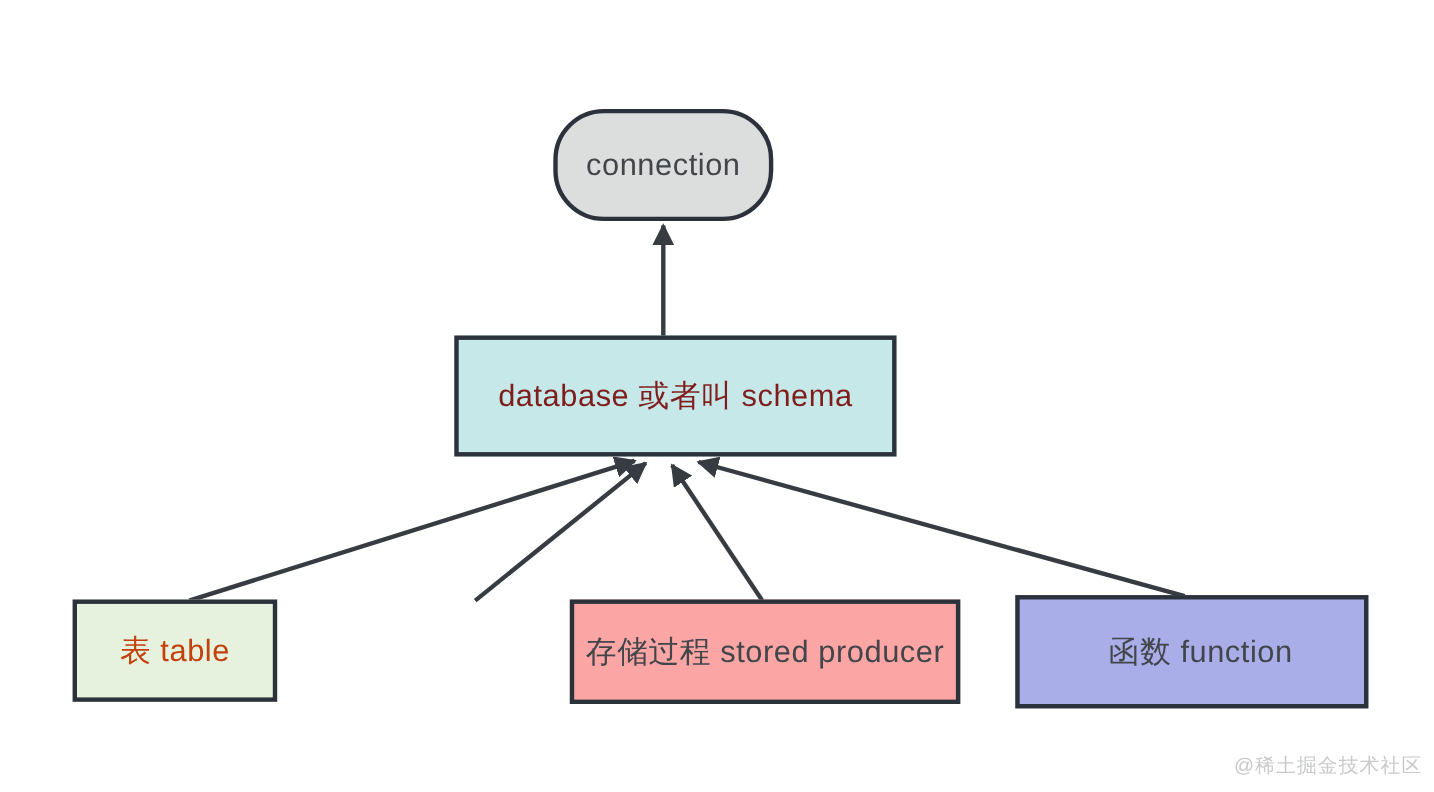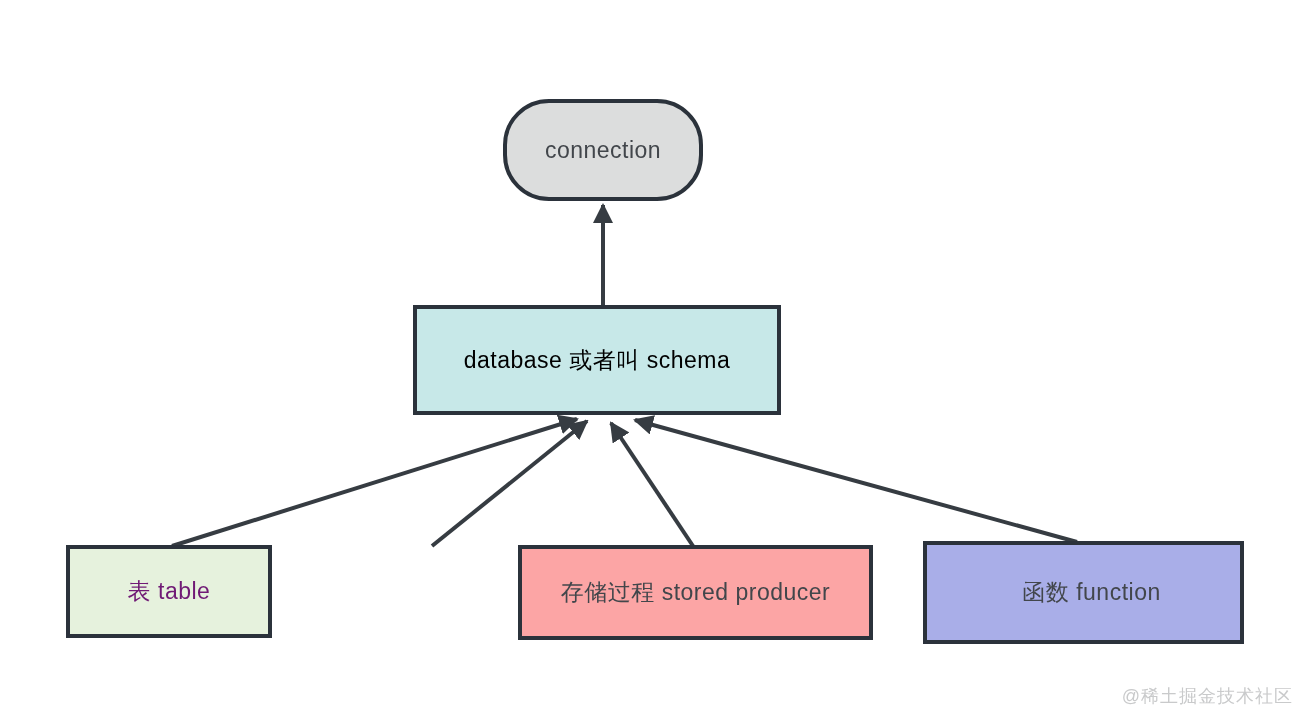--- a/index.html
+++ b/index.html
@@ -22,21 +22,21 @@
     width: 1304px;
     height: 720px;
   }
   .node {
     position: absolute;
     box-sizing: border-box;
     border: 4px solid #2b323b;
     display: flex;
     align-items: center;
     justify-content: center;
-    font-size: 23px;
+    font-size: 28px;
     color: #42464b;
     letter-spacing: 0.5px;
     white-space: nowrap;
   }
   .node.rounded {
     border-radius: 46px;
   }
   .watermark {
     position: absolute;
     right: 11px;
@@ -61,25 +61,25 @@
       <line x1="172" y1="546" x2="577" y2="419" stroke="#363c42" stroke-width="4" marker-end="url(#arrowhead)"></line>
       <line x1="432" y1="546" x2="587" y2="421" stroke="#363c42" stroke-width="4" marker-end="url(#arrowhead)"></line>
       <line x1="693" y1="546" x2="611" y2="423" stroke="#363c42" stroke-width="4" marker-end="url(#arrowhead)"></line>
       <line x1="1077" y1="542" x2="635" y2="420" stroke="#363c42" stroke-width="4" marker-end="url(#arrowhead)"></line>
     </svg>
 
   <div class="node rounded" style="left: 503px; top: 99px; width: 200px; height: 102px; background: rgb(220, 221, 221); border-color: rgb(43, 50, 59); color: rgb(66, 70, 75);">
     <span>connection</span>
   </div>
 
-  <div class="node" style="left: 413px; top: 305px; width: 368px; height: 110px; background: rgb(199, 232, 232); border-color: rgb(43, 50, 59); color: #000000;">
+  <div class="node" style="left: 413px; top: 305px; width: 402px; height: 110px; background: rgb(199, 232, 232); border-color: rgb(43, 50, 59); color: #7f1d1d;">
     <span>database 或者叫 schema</span>
   </div>
 
-  <div class="node" style="left: 66px; top: 545px; width: 206px; height: 93px; background: rgb(230, 242, 221); border-color: rgb(43, 50, 59); color: #701a75;">
+  <div class="node" style="left: 66px; top: 545px; width: 186px; height: 93px; background: rgb(230, 242, 221); border-color: rgb(43, 50, 59); color: #c2410c;">
     <span>表 table</span>
   </div>
 
 
   <div class="node" style="left: 518px; top: 545px; width: 355px; height: 95px; background: #fca5a5; border-color: rgb(43, 50, 59); color: rgb(66, 70, 75);">
     <span>存储过程 stored producer</span>
   </div>
 
   <div class="node" style="left: 923px; top: 541px; width: 321px; height: 103px; background: rgb(169, 174, 232); border-color: rgb(43, 50, 59); color: rgb(66, 70, 75); padding-left: 16px;">
     <span>函数 function</span>

